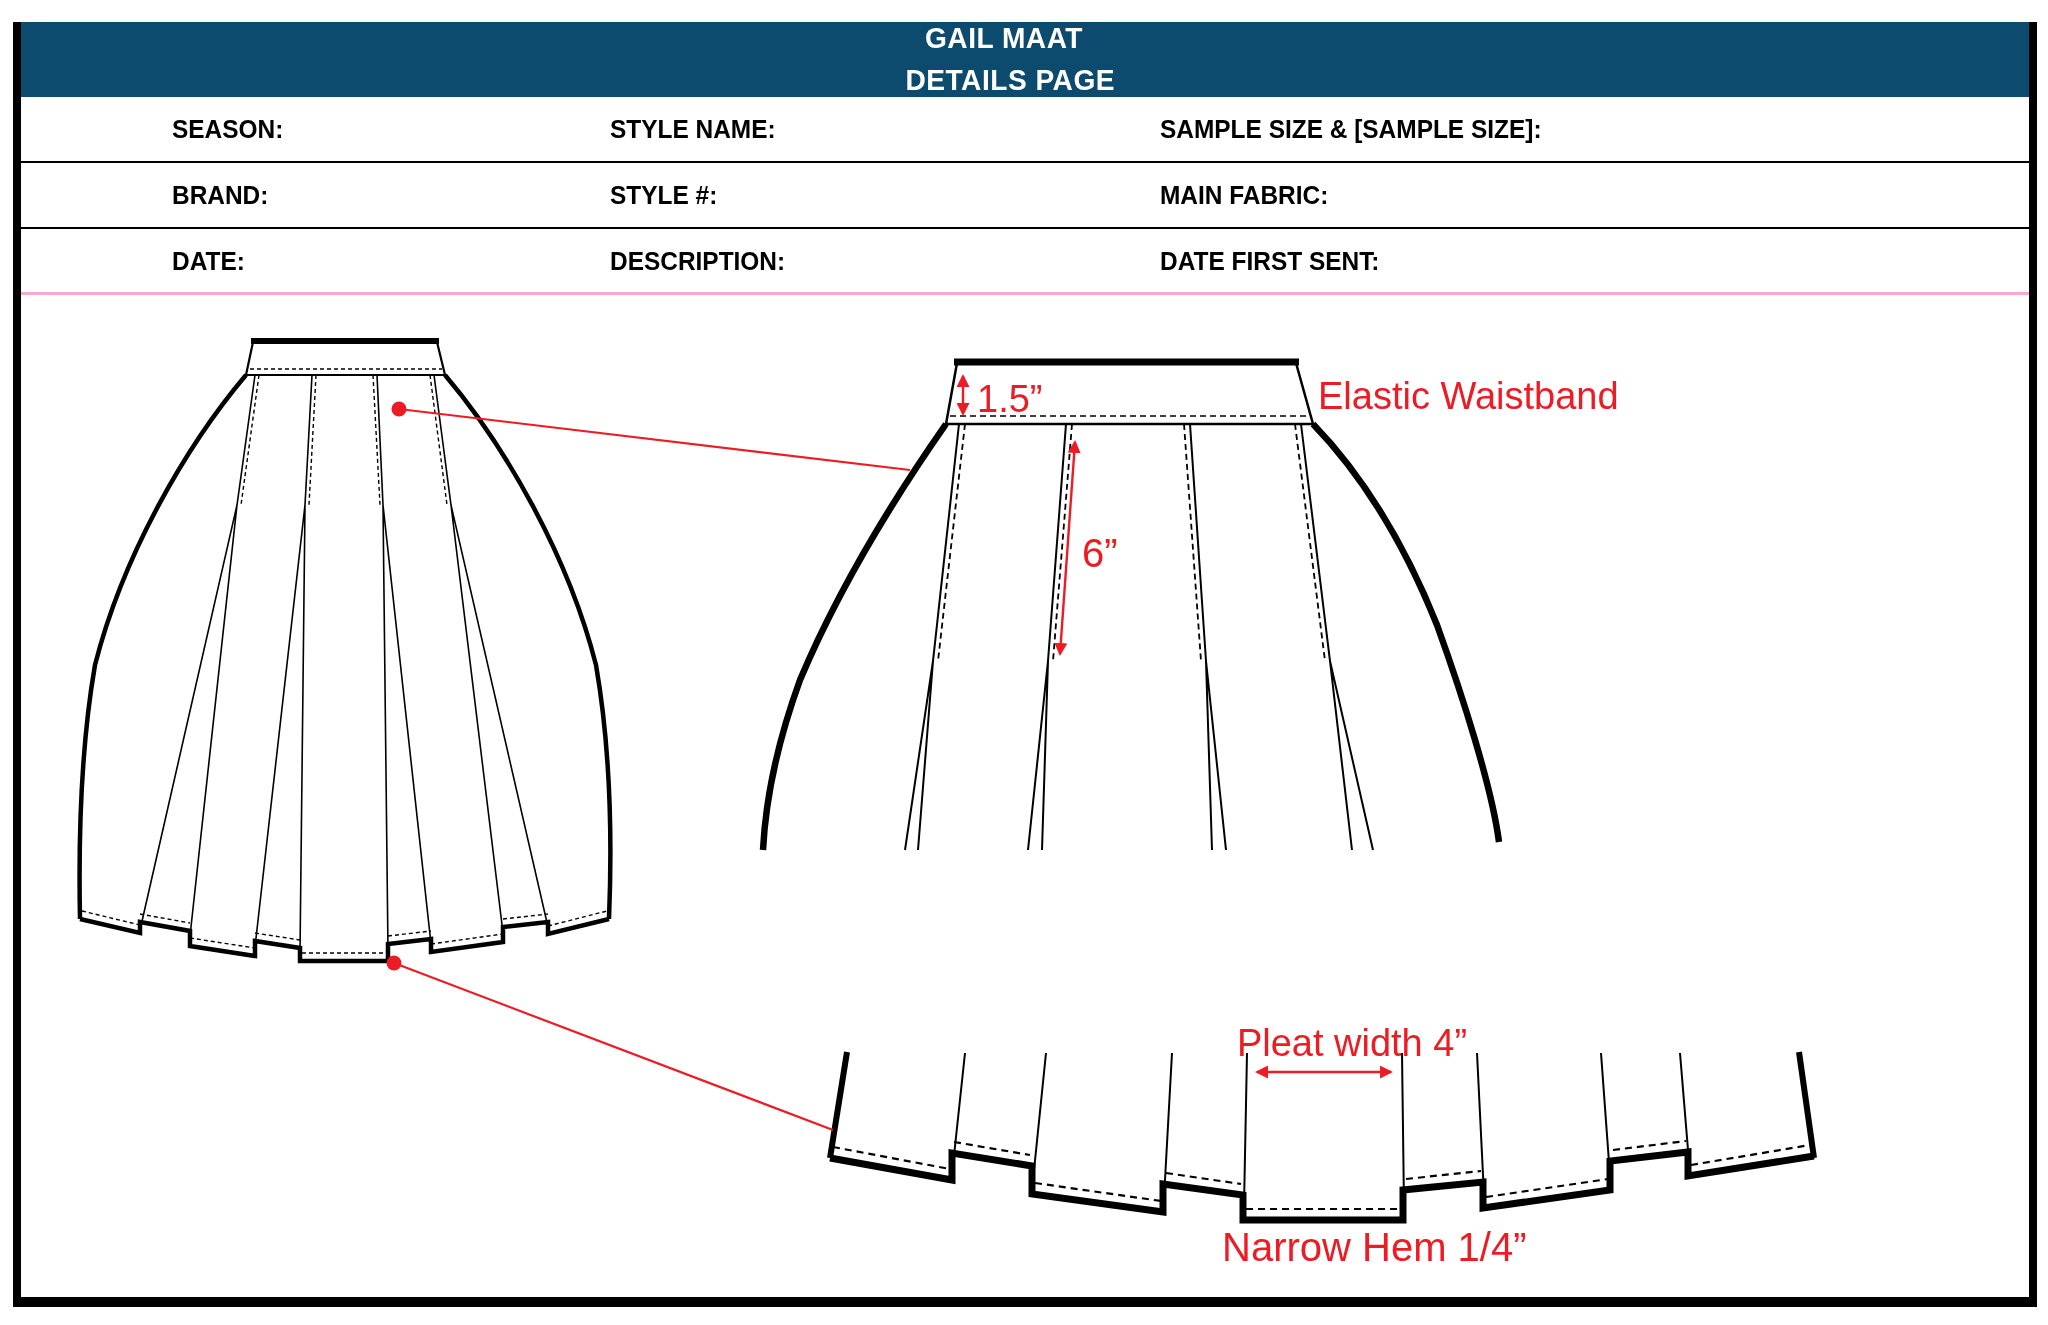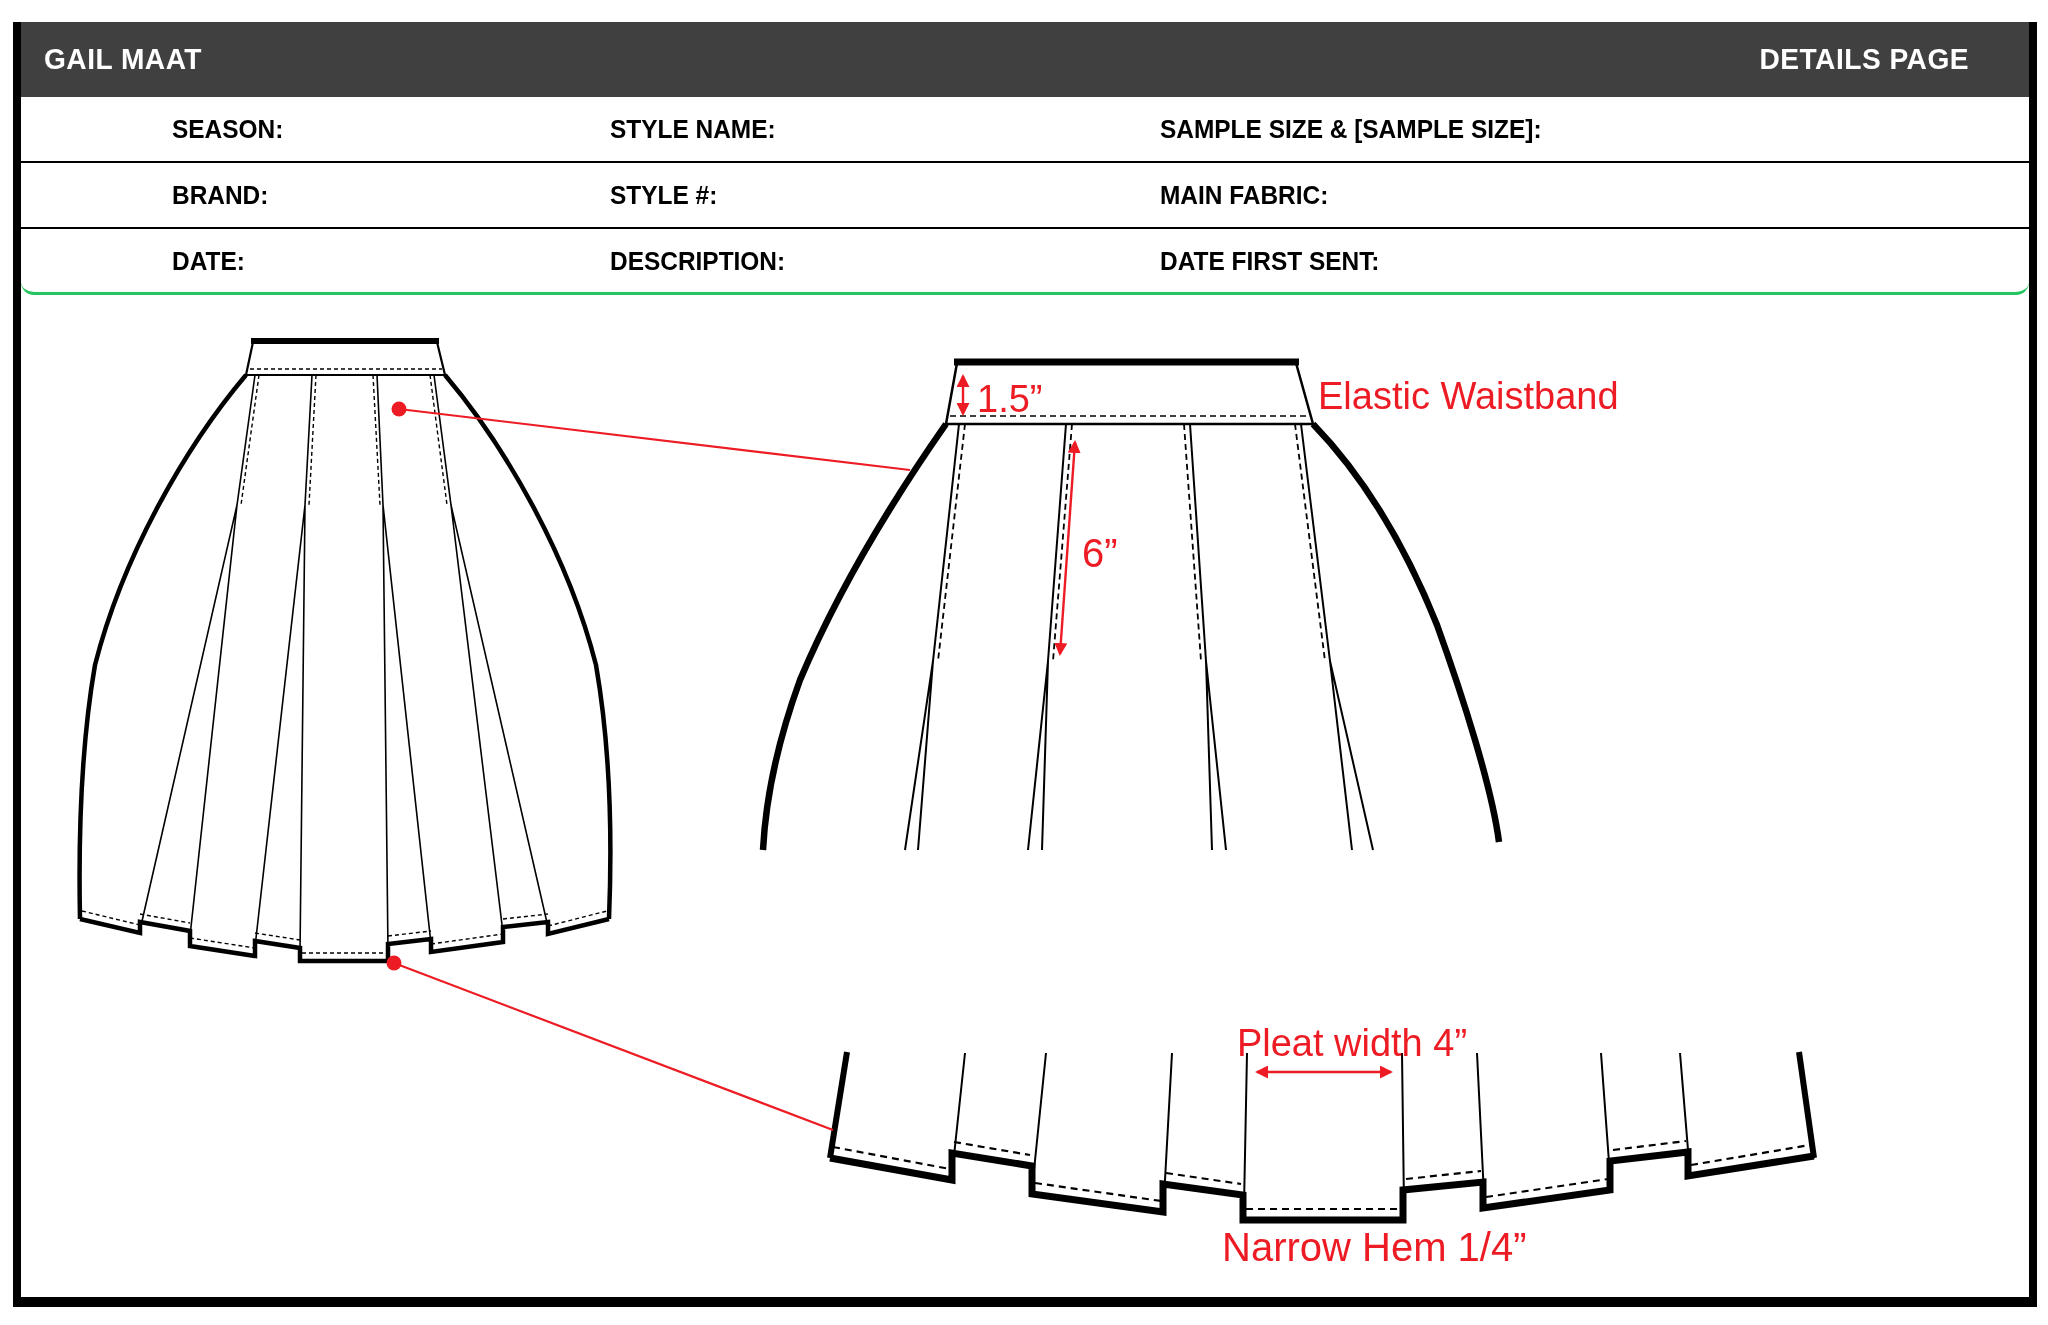--- a/index.html
+++ b/index.html
@@ -4,32 +4,32 @@
 <style>
   html,body{margin:0;padding:0;background:#fff;}
   body{width:2048px;height:1325px;position:relative;overflow:hidden;
        font-family:"Liberation Sans", sans-serif;}
   .page-frame{
     position:absolute;left:13px;top:22px;width:2024px;height:1285px;
     box-sizing:border-box;background:#fff;
     border-left:8px solid #000;border-right:8px solid #000;border-bottom:10px solid #000;
   }
   .header-bar{
-    height:75px;background:#404040;color:#fff;
+    height:75px;background:#0c4a6e;color:#fff;
     display:flex;align-items:center;justify-content:space-between;
-    padding:0 60px 0 23px;box-sizing:border-box;
+    padding:0 60px 0 23px;box-sizing:border-box;flex-direction:column;
   }
   .header-bar .htxt{
     font-size:29px;font-weight:bold;letter-spacing:0.5px;
     transform:scaleX(0.97);transform-origin:left center;white-space:nowrap;
   }
   .header-bar .htxt.right{transform-origin:right center;}
   .info-table{width:100%;}
   .info-row{position:relative;height:64px;border-bottom:2px solid #000;background:#fff;}
-  .info-row.last{height:63px;border-bottom:3px solid #22c55e;border-radius:13px;}
+  .info-row.last{height:63px;border-bottom:3px solid #f9a8d4;}
   .cell-label{
     position:absolute;top:50%;
     font-size:26px;font-weight:bold;color:#000;white-space:nowrap;
     transform:translateY(-50%) scaleX(0.94);transform-origin:left center;
     letter-spacing:0px;
   }
   .c1{left:151px;} .c2{left:589px;} .c3{left:1139px;}
   svg.flat-canvas{position:absolute;left:0;top:0;width:2048px;height:1325px;}
   svg text.red-note{font-family:"Liberation Sans", sans-serif;}
 </style>

